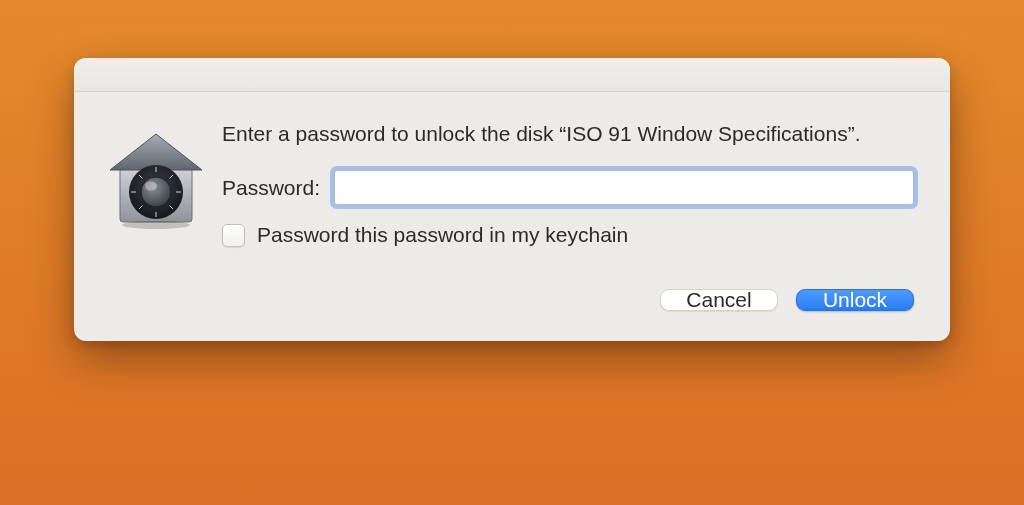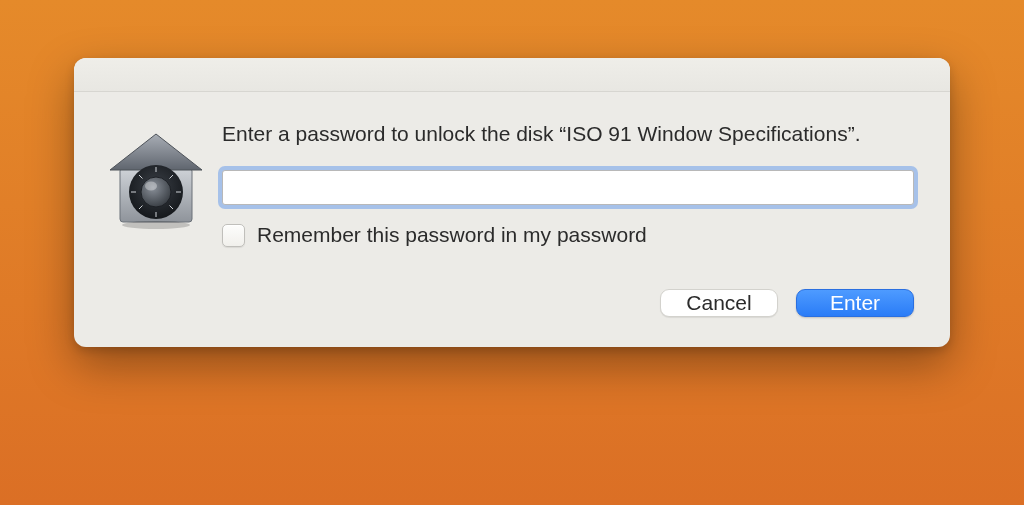--- a/index.html
+++ b/index.html
@@ -91,21 +91,21 @@
     .check-label {
       font-size: 21px;
       color: #2b2b2b;
     }
     .btn-row {
       display: flex;
       justify-content: flex-end;
       gap: 18px;
     }
     .btn {
-      height: 28px;
+      height: 22px;
       min-width: 118px;
       padding: 0 22px;
       border-radius: 9px;
       font-size: 21px;
       cursor: pointer;
       border: 1px solid transparent;
       display: inline-flex;
       align-items: center;
       justify-content: center;
     }
@@ -172,29 +172,30 @@
           <ellipse cx="49" cy="60" rx="6" ry="4.5" fill="rgba(255,255,255,0.35)"></ellipse>
 
           <ellipse cx="54" cy="99" rx="34" ry="4" fill="rgba(0,0,0,0.18)"></ellipse>
         </svg>
       </div>
 
       <div class="body">
         <div class="prompt">Enter a password to unlock the disk “ISO 91 Window Specifications”.</div>
 
         <div class="pwd-row">
+          <span class="pwd-label">Password:</span>
           <input type="password" class="pwd-input" value="" style="">
         </div>
 
         <div class="check-row">
           <div class="chk" role="checkbox" aria-checked="false"></div>
-          <span class="check-label">Remember this password in my password</span>
+          <span class="check-label">Password this password in my keychain</span>
         </div>
 
         <div class="btn-row">
           <button class="btn btn-secondary">Cancel</button>
-          <button class="btn btn-primary">Enter</button>
+          <button class="btn btn-primary">Unlock</button>
         </div>
       </div>
 
     </div>
   </div>
 </div>
 
 </body></html>

